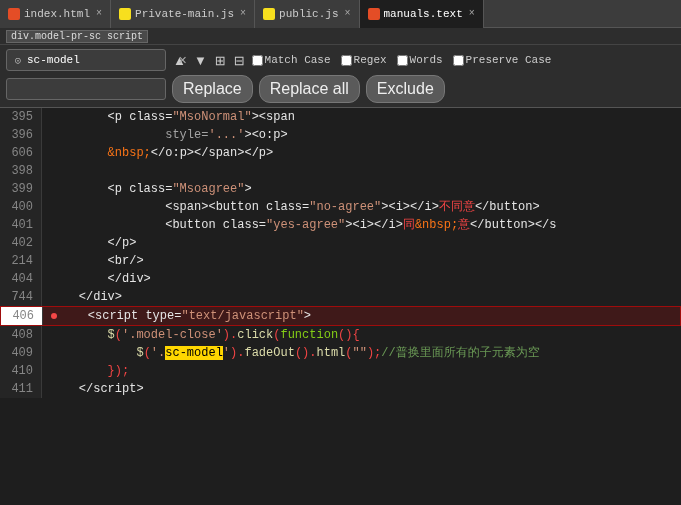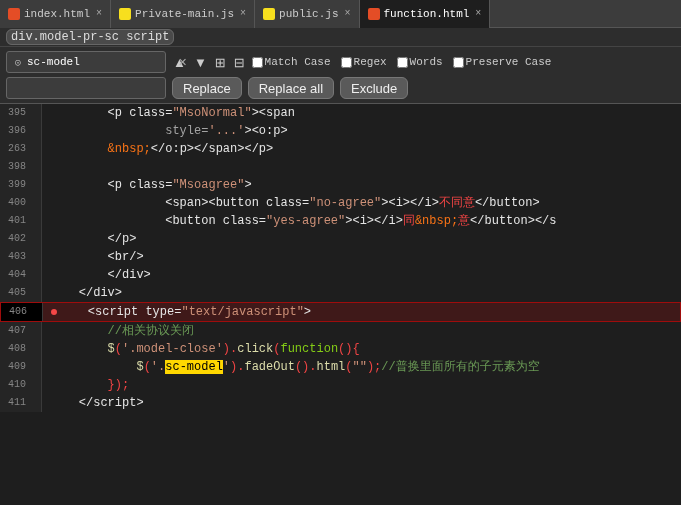--- a/index.html
+++ b/index.html
@@ -158,42 +158,42 @@
       color: #fff;
       font-size: 11px;
       font-family: 'Courier New', monospace;
       flex: 1;
       padding: 0 6px;
     }
     .action-btn {
       background: #5a5a5a;
       border: 1px solid #777;
       color: #eee;
-      font-size: 13px;
+      font-size: 16px;
       padding: 2px 10px;
-      border-radius: 6px;
-      cursor: pointer;
-      height: 22px;
+      border-radius: 11px;
+      cursor: pointer;
+      height: 28px;
     }
 
     
     .breadcrumb-bar {
       background: #2d2d2d;
       padding: 2px 6px;
       font-size: 11px;
       color: #ccc;
       border-bottom: 1px solid #444;
     }
     .breadcrumb-tag {
       background: #4a4a4a;
       border: 1px solid #666;
       padding: 0 4px;
-      font-size: 12px;
+      font-size: 10px;
       color: #ddd;
-      border-radius: 6px;
+      border-radius: 0;
     }
 
     
     .code-area {
       overflow: hidden;
       height: calc(505px - 28px - 60px - 22px);
     }
     .code-line {
       display: flex;
       align-items: flex-start;
@@ -201,23 +201,23 @@
       line-height: 18px;
     }
     .code-line.highlighted-line {
       background: rgba(255, 0, 0, 0.15);
       border: 1px solid rgba(255, 0, 0, 0.5);
     }
     .line-num {
       width: 42px;
       min-width: 42px;
       text-align: right;
-      padding-right: 15px;
+      padding-right: 8px;
       color: #858585;
-      font-size: 10px;
+      font-size: 12px;
       user-select: none;
       background: #252525;
       border-right: 1px solid #3a3a3a;
     }
     .line-content {
       padding-left: 8px;
       color: #d4d4d4;
       font-size: 12px;
       white-space: pre;
       flex: 1;
@@ -252,21 +252,21 @@
     <span>Private-main.js</span>
     <span class="tab-close">×</span>
   </div>
   <div class="tab">
     <span class="tab-icon js"></span>
     <span>public.js</span>
     <span class="tab-close">×</span>
   </div>
   <div class="tab active">
     <span class="tab-icon html"></span>
-    <span>function.html</span>
+    <span>manuals.text</span>
     <span class="tab-close">×</span>
   </div>
 </div>
 
 <div class="breadcrumb-bar">
   <span class="breadcrumb-tag">div.model-pr-sc script</span>
 </div>
 
 <div class="find-bar">
   <div class="find-row1">
@@ -316,21 +316,21 @@
     <div class="line-num">395</div>
     <div class="line-content">        <span class="tag">&lt;p class=</span><span class="attr-val">"MsoNormal"</span><span class="tag">&gt;&lt;span</span></div>
   </div>
 
   <div class="code-line">
     <div class="line-num">396</div>
     <div class="line-content">                <span class="attr-name">style=</span><span class="attr-val">'...'</span><span class="tag">&gt;&lt;o:p&gt;</span></div>
   </div>
 
   <div class="code-line">
-    <div class="line-num">263</div>
+    <div class="line-num">606</div>
     <div class="line-content">        <span class="red">&amp;nbsp;</span><span class="tag">&lt;/o:p&gt;&lt;/span&gt;&lt;/p&gt;</span></div>
   </div>
 
   <div class="code-line">
     <div class="line-num">398</div>
     <div class="line-content"></div>
   </div>
 
   <div class="code-line">
     <div class="line-num">399</div>
@@ -346,43 +346,39 @@
     <div class="line-num">401</div>
     <div class="line-content">                <span class="tag">&lt;button class=</span><span class="attr-val">"yes-agree"</span><span class="tag">&gt;&lt;i&gt;&lt;/i&gt;</span><span class="text-content">同</span><span class="red">&amp;nbsp;</span><span class="text-content">意</span><span class="tag">&lt;/button&gt;&lt;/s</span></div>
   </div>
 
   <div class="code-line">
     <div class="line-num">402</div>
     <div class="line-content">        <span class="tag">&lt;/p&gt;</span></div>
   </div>
 
   <div class="code-line">
-    <div class="line-num">403</div>
+    <div class="line-num">214</div>
     <div class="line-content">        <span class="tag">&lt;br/&gt;</span></div>
   </div>
 
   <div class="code-line">
     <div class="line-num">404</div>
     <div class="line-content">        <span class="tag">&lt;/div&gt;</span></div>
   </div>
 
   <div class="code-line">
-    <div class="line-num">405</div>
+    <div class="line-num">744</div>
     <div class="line-content">    <span class="tag">&lt;/div&gt;</span></div>
   </div>
 
   <div class="code-line highlighted-line">
-    <div class="line-num" style="background:#000000;">406</div>
+    <div class="line-num" style="background:#ffffff;">406</div>
     <div class="line-content"><span style="display:inline-block;width:6px;height:6px;background:#f44747;border-radius:50%;vertical-align:middle;margin-right:2px;"></span>    <span class="tag">&lt;script type=</span><span class="attr-val">"text/javascript"</span><span class="tag">&gt;</span></div>
   </div>
 
-  <div class="code-line">
-    <div class="line-num">407</div>
-    <div class="line-content">        <span class="comment-color">//相关协议关闭</span></div>
-  </div>
 
   <div class="code-line">
     <div class="line-num">408</div>
     <div class="line-content">        <span class="fn-color">$</span><span class="text-content">(</span><span class="str-color">'.model-close'</span><span class="text-content">).</span><span class="fn-color">click</span><span class="text-content">(</span><span class="keyword">function</span><span class="text-content">(){</span></div>
   </div>
 
   <div class="code-line">
     <div class="line-num">409</div>
     <div class="line-content">            <span class="fn-color">$</span><span class="text-content">(</span><span class="str-color">'.<span class="highlight-match">sc-model</span>'</span><span class="text-content">).</span><span class="fn-color">fadeOut</span><span class="text-content">().</span><span class="fn-color">html</span><span class="text-content">(</span><span class="str-color">""</span><span class="text-content">);</span><span class="comment-color">//普换里面所有的子元素为空</span></div>
   </div>

